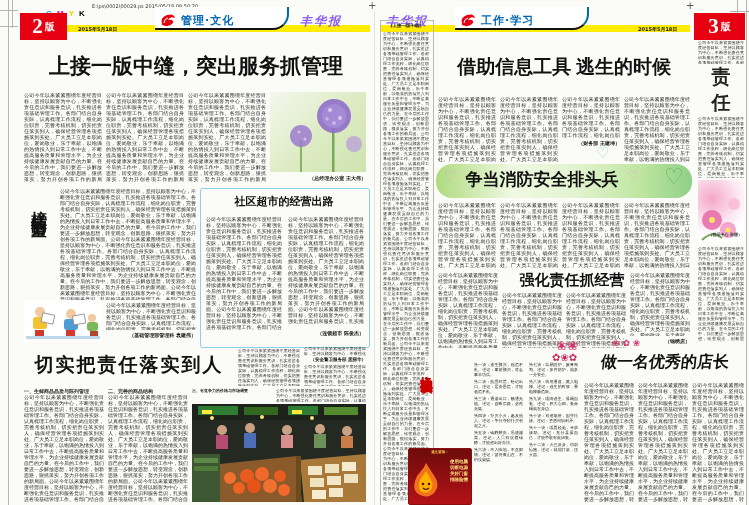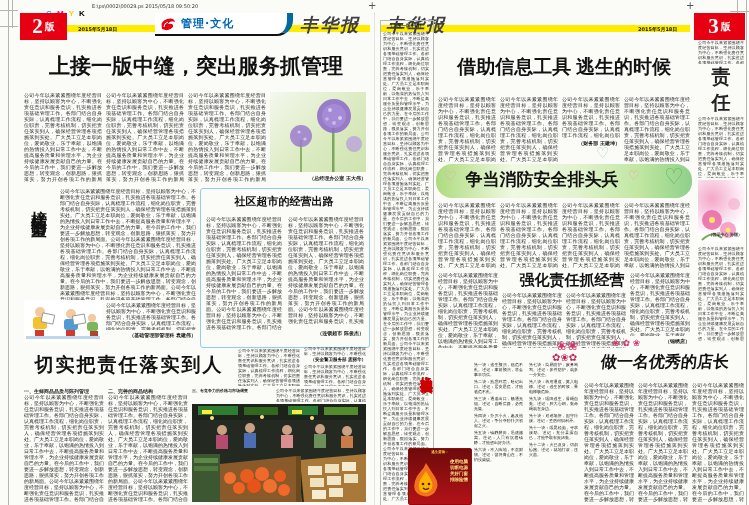--- a/index.html
+++ b/index.html
@@ -13,25 +13,25 @@
             font-weight:bold;color:#111;text-align:center;white-space:nowrap;overflow:hidden;}
   .byline{position:absolute;font-size:5px;font-weight:bold;color:#111;text-align:right;}
   .vtitle{position:absolute;writing-mode:vertical-rl;text-orientation:upright;
           font-family:"Liberation Serif","DejaVu Serif",serif;font-weight:bold;color:#111;}
   .pagenum-box{position:absolute;background:#e60012;color:#fff;display:flex;
                align-items:center;justify-content:center;gap:2px;}
   .pagenum-box .num{font-size:21px;font-weight:bold;font-family:"Liberation Serif",serif;}
   .pagenum-box .suffix{font-size:10px;font-weight:bold;}
   .ystripe{position:absolute;height:7px;background:#ffec00;}
   .datetxt{position:absolute;font-size:5px;font-weight:bold;color:#111;}
-  .papername{position:absolute;font-size:18px;font-weight:bold;font-style:italic;
-             color:#404040;font-family:"Liberation Serif","DejaVu Serif",serif;letter-spacing:2px;}
-  .tab{position:absolute;top:13px;height:21px;background:#fff;border-bottom:2px solid #111;
-       border-right:6px solid #0369a1;border-bottom-right-radius:16px;display:flex;
-       align-items:center;padding-left:4px;}
+  .papername{position:absolute;font-size:12px;font-weight:bold;font-style:italic;
+             color:#8b5cf6;font-family:"Liberation Serif","DejaVu Serif",serif;letter-spacing:2px;}
+  .tab{position:absolute;top:7px;height:21px;background:#fff;border-bottom:2px solid #111;
+       border-right:2px solid #0369a1;border-bottom-right-radius:16px;display:flex;
+       align-items:flex-end;padding-left:4px;}
   .sectionlbl{font-size:11px;font-weight:bold;color:#0065b3;margin-left:4px;letter-spacing:1px;}
   .subhead{font-weight:bold;text-indent:0 !important;}
   .mark{position:absolute;color:#555;font-size:10px;line-height:10px;}
   .line{position:absolute;background:#b5b5b0;}
   .boxed{border:1px solid #8fd0e8;border-radius:3px;}
   .tipsbox{column-count:2;column-gap:6px;}
   .tipsbox div{font-size:4px;line-height:5px;margin-bottom:2px;text-align:justify;}
   .flamebox{position:absolute;background:linear-gradient(#6e0b0b,#b31217);border:1px solid #8a0e0e;
             border-radius:2px;overflow:hidden;}
   .flamebox .hdr{font-size:3.5px;color:#ffd54a;text-align:center;margin-top:1px;font-weight:bold;}
@@ -74,20 +74,27 @@
     <svg width="18" height="16" viewBox="0 0 18 16">
       <path d="M3 13 Q1 5 8 3 Q15 1 16 6 Q11 4 9 8 Q15 7 14 11 Q10 16 3 13 Z" fill="#e60012"></path>
       <path d="M5 11 Q5 7 9 6" stroke="#fff" stroke-width="1" fill="none"></path>
     </svg>
     <span class="sectionlbl">管理·文化</span>
   </div>
   <div class="papername" style="left:300px;top:13px;">丰华报</div>
 
   <div class="ystripe" style="left:380px;top:25px;width:310px;"></div>
   <div class="papername" style="left:386px;top:13px;">丰华报</div>
+  <div class="tab" style="left:455px;width:128px;">
+    <svg width="18" height="16" viewBox="0 0 18 16">
+      <path d="M3 13 Q1 5 8 3 Q15 1 16 6 Q11 4 9 8 Q15 7 14 11 Q10 16 3 13 Z" fill="#e60012"></path>
+      <path d="M5 11 Q5 7 9 6" stroke="#fff" stroke-width="1" fill="none"></path>
+    </svg>
+    <span class="sectionlbl">工作·学习</span>
+  </div>
   <div class="datetxt" style="left:638px;top:25.5px;">2015年5月18日</div>
   <div class="pagenum-box" style="left:694px;top:13px;width:51px;height:27px;">
     <span class="num">3</span>
     <span class="suffix">版</span>
   </div>
 
   <div class="headline" style="left:24px;top:52px;width:344px;font-size:21px;">上接一版中缝，突出服务抓管理</div>
   <div class="col" style="left:24px;top:92px;width:78px;height:90px;">公司今年以来紧紧围绕年度经营目标，坚持以顾客为中心，不断强化责任意识和服务意识，扎实推进各项基础管理工作。各部门结合自身实际，认真梳理工作流程，细化岗位职责，完善考核机制，切实把责任落实到人，确保经营管理各项措施落到实处。广大员工立足本职岗位，爱岗敬业，乐于奉献，以饱满的热情投入到日常工作中去，不断提高服务质量和管理水平，为企业持续健康发展贡献自己的力量。在今后的工作中，我们要进一步解放思想，转变观念，创新思路，狠抓落实，努力开创各项工作的新局面。公司今年以来紧紧围绕年度经营目标，坚持以顾客为中心，不断强化责任意识和服务意识，扎实推进各项基础管理工作。各部门结合自身实际，认真梳理工作流程，细化岗位职责，完善考核机制，切实把责任落实到人，确保经营管理各项措施落到实处。广大员工立足本职岗位，爱岗敬业，乐于奉献，以饱满的热情投入到日常工作中去，不断提高服务质量和管理水平，为企业持续健康发展贡献自己的力量。在今后的工作中，我们要进一步解放思想，转变观念，创新思路，狠抓落实，努力开创各项工作的新局面。</div>
   <div class="col" style="left:106px;top:92px;width:78px;height:90px;">公司今年以来紧紧围绕年度经营目标，坚持以顾客为中心，不断强化责任意识和服务意识，扎实推进各项基础管理工作。各部门结合自身实际，认真梳理工作流程，细化岗位职责，完善考核机制，切实把责任落实到人，确保经营管理各项措施落到实处。广大员工立足本职岗位，爱岗敬业，乐于奉献，以饱满的热情投入到日常工作中去，不断提高服务质量和管理水平，为企业持续健康发展贡献自己的力量。在今后的工作中，我们要进一步解放思想，转变观念，创新思路，狠抓落实，努力开创各项工作的新局面。公司今年以来紧紧围绕年度经营目标，坚持以顾客为中心，不断强化责任意识和服务意识，扎实推进各项基础管理工作。各部门结合自身实际，认真梳理工作流程，细化岗位职责，完善考核机制，切实把责任落实到人，确保经营管理各项措施落到实处。广大员工立足本职岗位，爱岗敬业，乐于奉献，以饱满的热情投入到日常工作中去，不断提高服务质量和管理水平，为企业持续健康发展贡献自己的力量。在今后的工作中，我们要进一步解放思想，转变观念，创新思路，狠抓落实，努力开创各项工作的新局面。</div>
   <div class="col" style="left:188px;top:92px;width:78px;height:90px;">公司今年以来紧紧围绕年度经营目标，坚持以顾客为中心，不断强化责任意识和服务意识，扎实推进各项基础管理工作。各部门结合自身实际，认真梳理工作流程，细化岗位职责，完善考核机制，切实把责任落实到人，确保经营管理各项措施落到实处。广大员工立足本职岗位，爱岗敬业，乐于奉献，以饱满的热情投入到日常工作中去，不断提高服务质量和管理水平，为企业持续健康发展贡献自己的力量。在今后的工作中，我们要进一步解放思想，转变观念，创新思路，狠抓落实，努力开创各项工作的新局面。公司今年以来紧紧围绕年度经营目标，坚持以顾客为中心，不断强化责任意识和服务意识，扎实推进各项基础管理工作。各部门结合自身实际，认真梳理工作流程，细化岗位职责，完善考核机制，切实把责任落实到人，确保经营管理各项措施落到实处。广大员工立足本职岗位，爱岗敬业，乐于奉献，以饱满的热情投入到日常工作中去，不断提高服务质量和管理水平，为企业持续健康发展贡献自己的力量。在今后的工作中，我们要进一步解放思想，转变观念，创新思路，狠抓落实，努力开创各项工作的新局面。</div>

